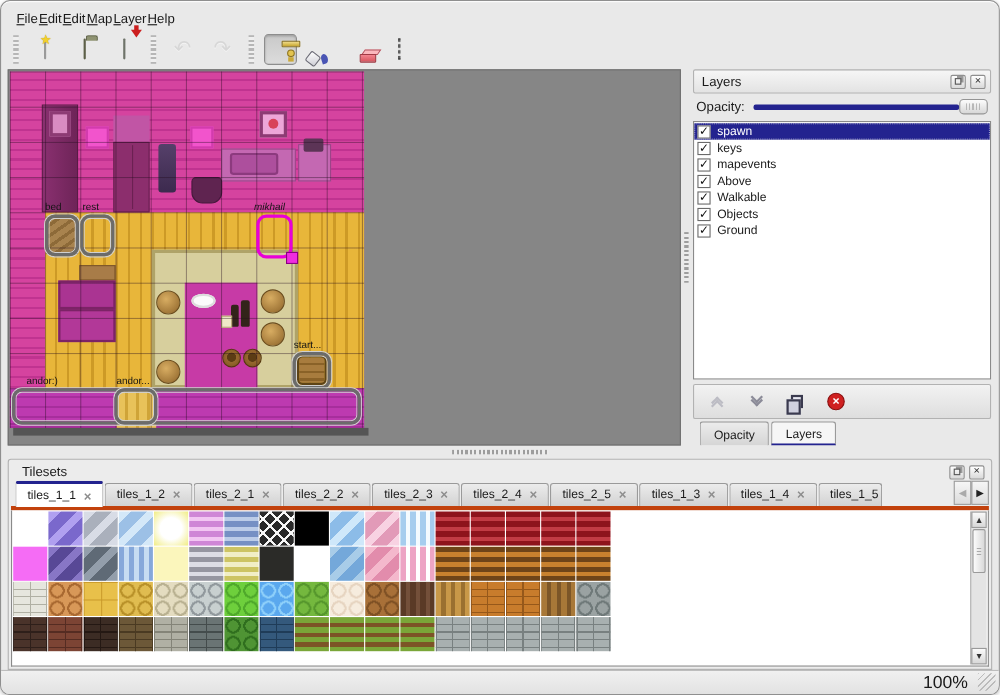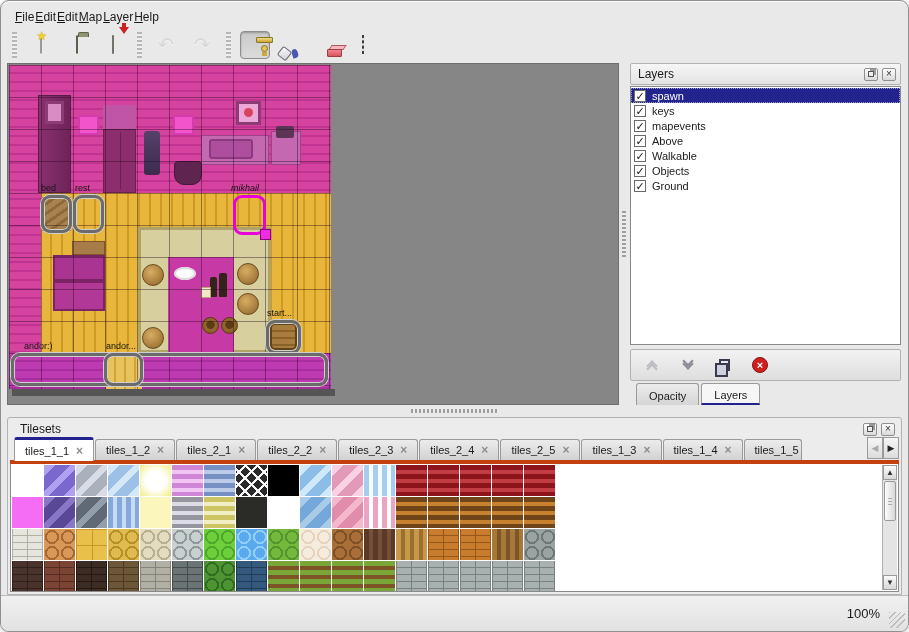--- a/index.html
+++ b/index.html
@@ -154,22 +154,22 @@
   .tile{ width:31px; height:31px; }
   .vscroll{ position:absolute; top:1px; right:1px; bottom:1px; width:15px; background:#e4e4e4; border-left:1px solid #b0b0b0;
     display:flex; flex-direction:column;}
   .sbtn{ height:15px; display:flex; align-items:center; justify-content:center; font-size:8px; color:#333;
     background:linear-gradient(#fafafa,#d8d8d8); border:1px solid #9a9a9a;}
   .sthumb{ height:40px; margin:1px; background:linear-gradient(90deg,#fcfcfc,#d8d8d8); border:1px solid #9a9a9a; border-radius:2px; position:relative;}
   .sthumb::after{ content:""; position:absolute; left:3px; right:3px; top:16px; height:7px;
     background:repeating-linear-gradient(180deg,#aaa 0 1px,transparent 1px 3px);}
   .strack{ flex:1; }
   
-  .statusbar{ height:36px; display:flex; align-items:center; justify-content:flex-end;
-    border-top:1px solid #bdbdbd; background:linear-gradient(#f0f0f0,#e2e2e2); margin:0 -6px; padding-right:28px; font-size:13px; position:relative;}
+  .statusbar{ height:22px; display:flex; align-items:center; justify-content:flex-end;
+    border-top:1px solid #bdbdbd; background:linear-gradient(#f0f0f0,#e2e2e2); margin:0 -6px; padding-right:28px; font-size:16px; position:relative;}
   .resize-grip{ position:absolute; right:3px; bottom:3px; width:16px; height:16px;
     background:repeating-linear-gradient(135deg,#bbb 0 1px,transparent 1px 4px); border-radius:0 0 6px 0;}
 </style>
 </head>
 <body>
 
 <div class="window">
 
   <div class="menubar" id="menubar">
       <span class="menu-item">File</span>
@@ -277,20 +277,27 @@
     <div class="dock">
       <div class="panel-header">
         <span>Layers</span>
         <span class="ph-spacer"></span>
         <span class="sqbtn">
             <span class="float-glyph"></span>
           </span>
         <span class="sqbtn">
             <span>×</span>
           </span>
+      </div>
+      <div class="opacity-row">
+        <span>Opacity:</span>
+        <span class="slider">
+          <span class="groove"></span>
+          <span class="shandle"></span>
+        </span>
       </div>
       <div class="layer-list" id="layerlist">
           <div class="layer-row selected">
             <span class="cbx">✓</span>
             <span>spawn</span>
           </div>
           <div class="layer-row">
             <span class="cbx">✓</span>
             <span>keys</span>
           </div>

